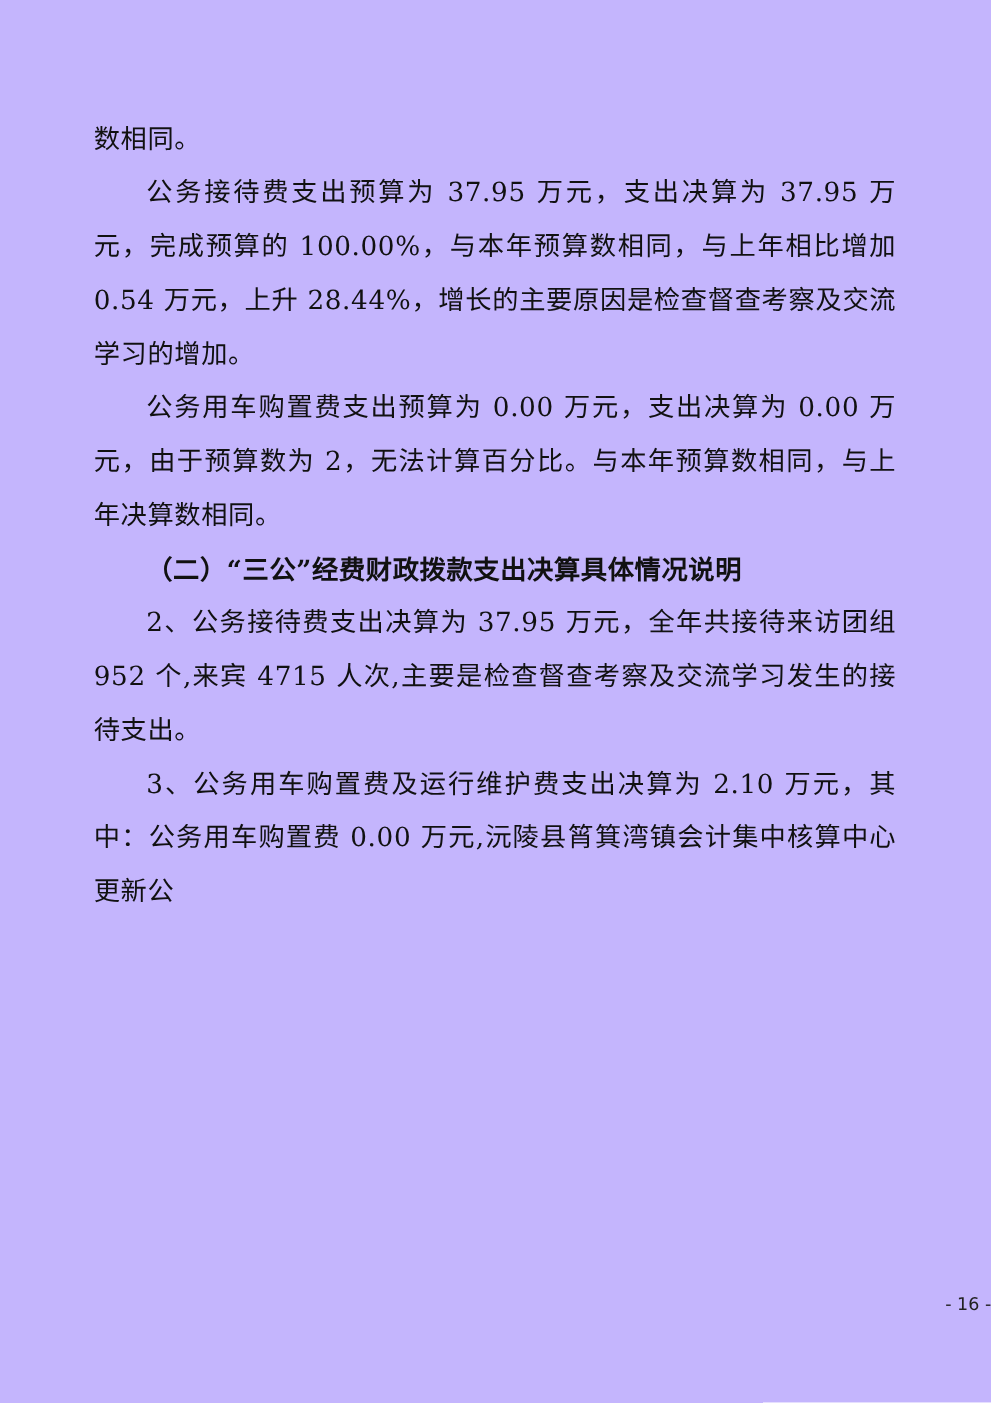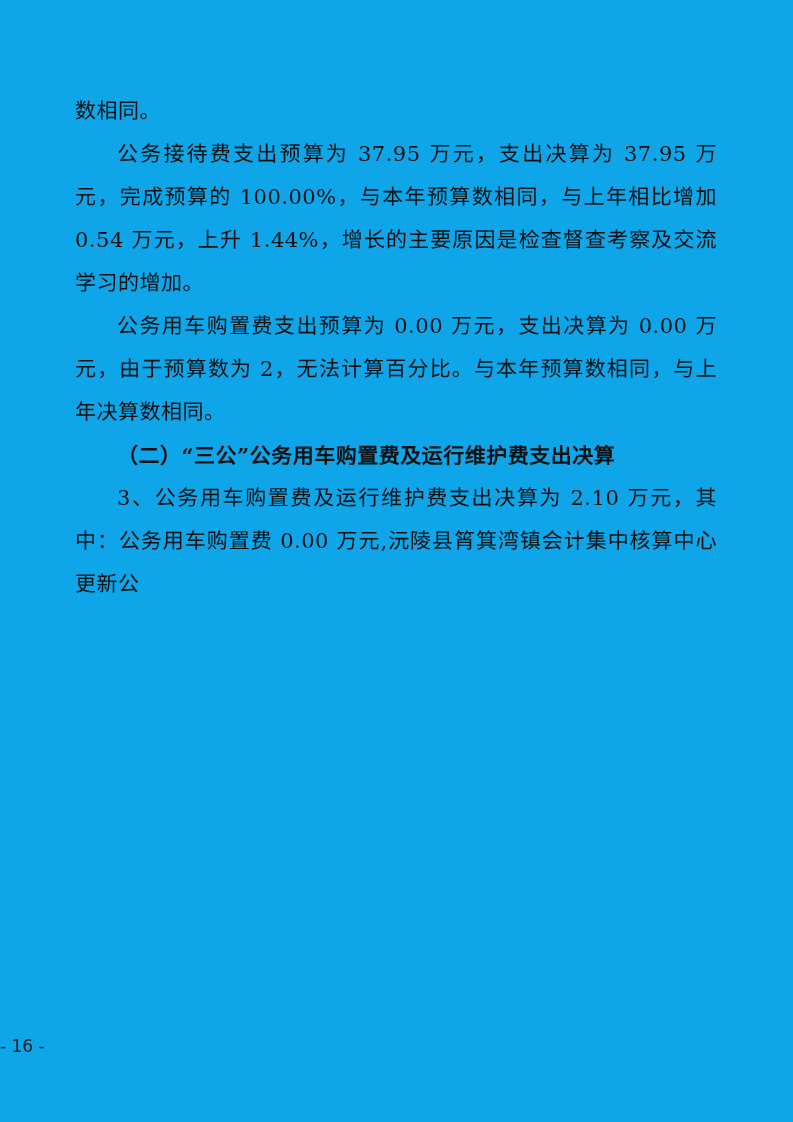--- a/index.html
+++ b/index.html
@@ -4,21 +4,21 @@
 <style>
   html, body {
     margin: 0;
     padding: 0;
     background: #ffffff;
   }
   .page {
     position: relative;
     width: 793px;
     height: 1122px;
-    background: #0ea5e9;
+    background: #c4b5fd;
     overflow: hidden;
     font-family: "DejaVu Serif", "Liberation Serif", serif;
     color: #111111;
   }
   .content {
     position: absolute;
     top: 90px;
     left: 75px;
     width: 642px;
     font-size: 21px;
@@ -41,33 +41,34 @@
     text-indent: 2em;
     font-size: 21px;
     font-weight: bold;
     line-height: 43px;
   }
   .footer {
     position: absolute;
     left: 0;
     right: 0;
     top: 1036px;
-    text-align: left;
-    font-size: 17px;
+    text-align: right;
+    font-size: 14px;
     color: #222222;
     font-family: "DejaVu Sans", "Liberation Sans", sans-serif;
   }
 </style>
 </head>
 <body>
 
 <div class="page">
   <div class="content">
     <p class="no-indent">数相同。</p>
-    <p>公务接待费支出预算为 37.95 万元，支出决算为 37.95 万元，完成预算的 100.00%，与本年预算数相同，与上年相比增加 0.54 万元，上升 1.44%，增长的主要原因是检查督查考察及交流学习的增加。</p>
+    <p>公务接待费支出预算为 37.95 万元，支出决算为 37.95 万元，完成预算的 100.00%，与本年预算数相同，与上年相比增加 0.54 万元，上升 28.44%，增长的主要原因是检查督查考察及交流学习的增加。</p>
     <p>公务用车购置费支出预算为 0.00 万元，支出决算为 0.00 万元，由于预算数为 2，无法计算百分比。与本年预算数相同，与上年决算数相同。</p>
-    <h2 class="heading">（二）“三公”公务用车购置费及运行维护费支出决算</h2>
+    <h2 class="heading">（二）“三公”经费财政拨款支出决算具体情况说明</h2>
+    <p>2、公务接待费支出决算为 37.95 万元，全年共接待来访团组 952 个,来宾 4715 人次,主要是检查督查考察及交流学习发生的接待支出。</p>
     <p>3、公务用车购置费及运行维护费支出决算为 2.10 万元，其中：公务用车购置费 0.00 万元,沅陵县筲箕湾镇会计集中核算中心更新公</p>
   </div>
   <div class="footer">
     <span>- 16 -</span>
   </div>
 </div>
 
 </body></html>

